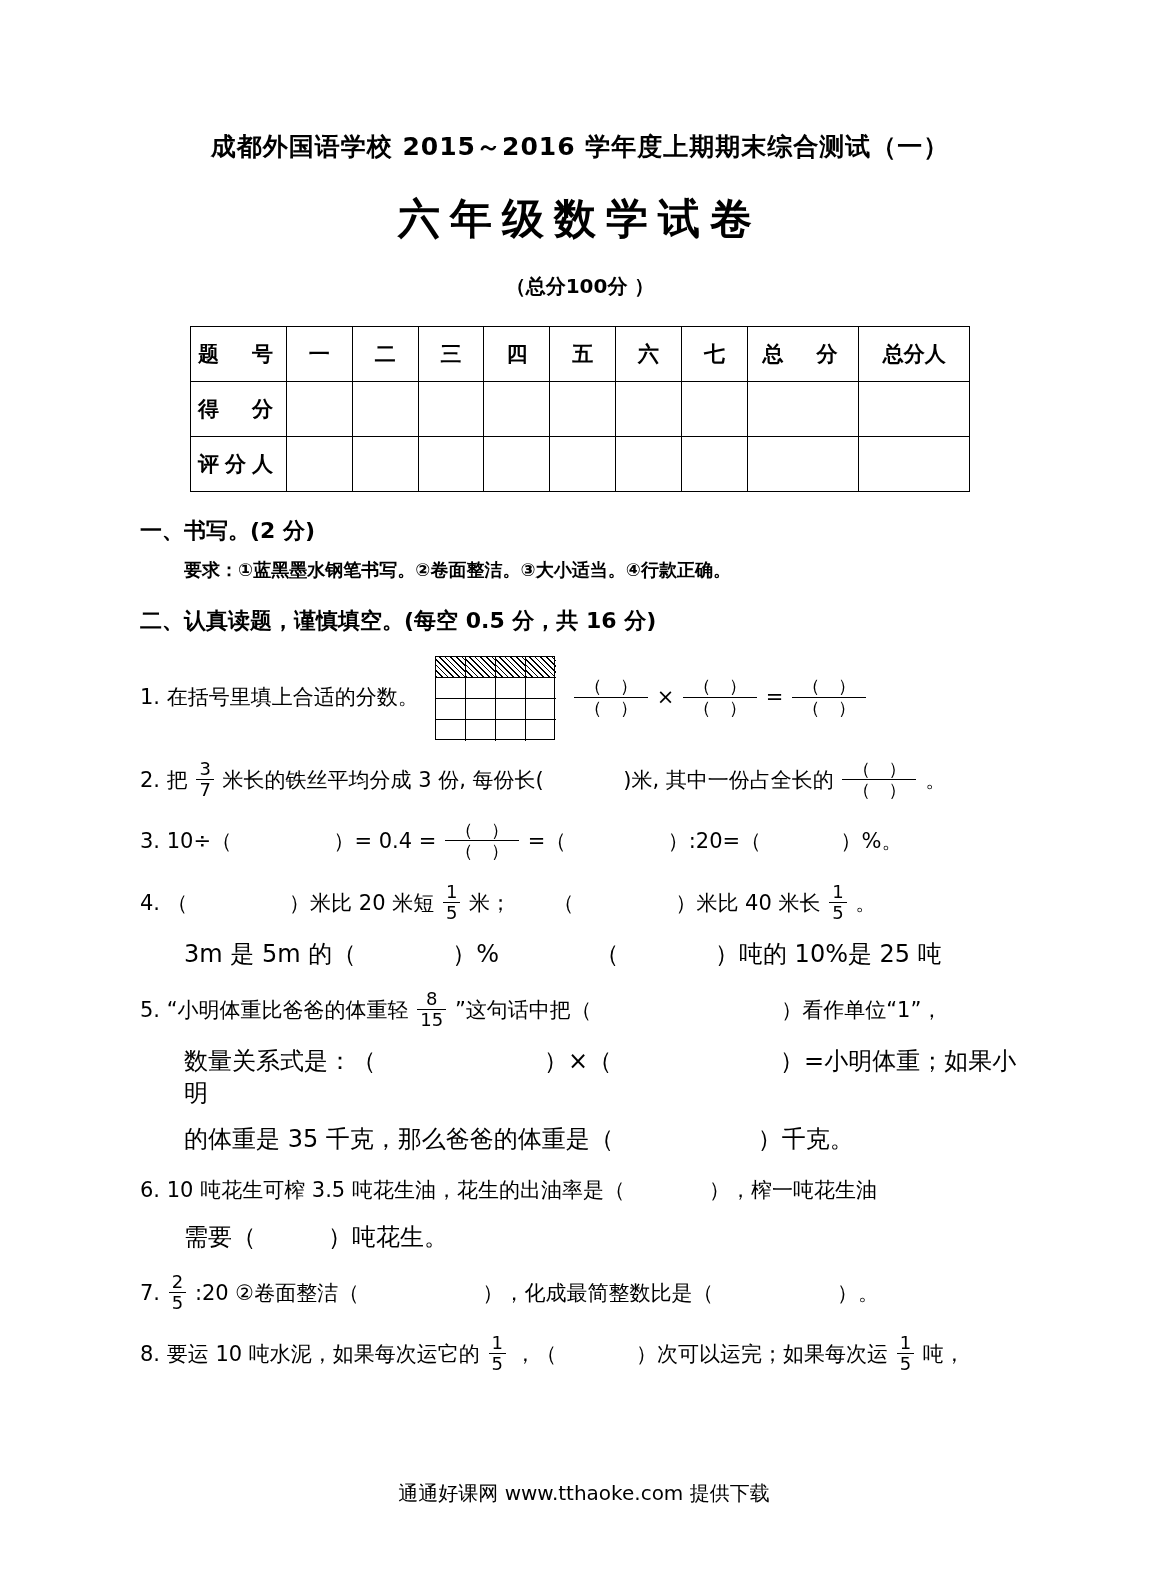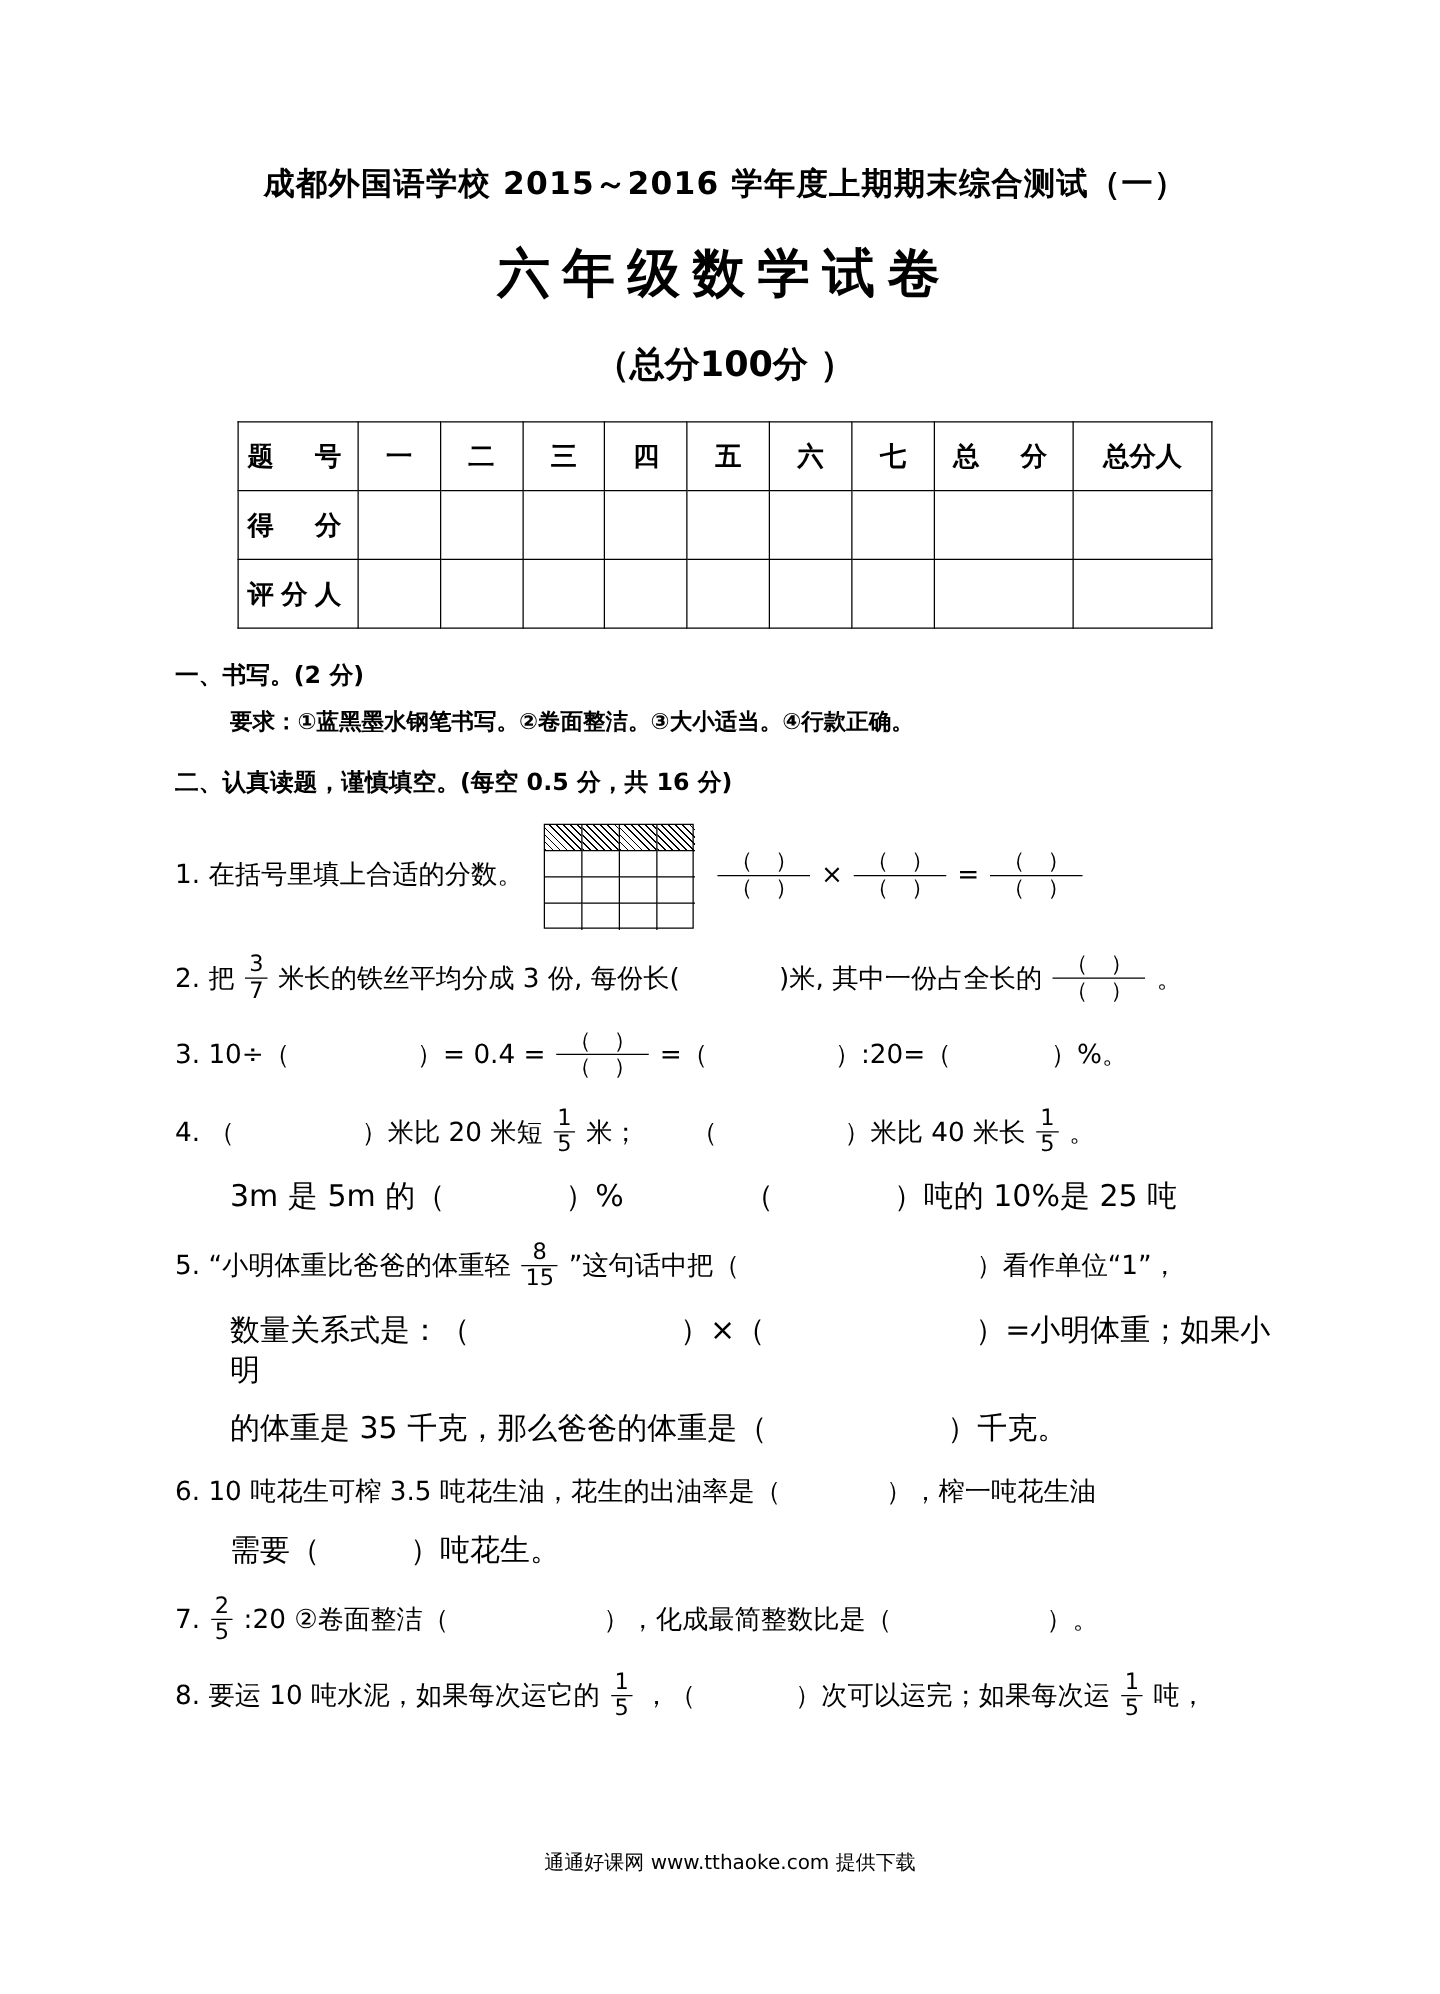--- a/index.html
+++ b/index.html
@@ -39,21 +39,21 @@
   .main-title {
     text-align: center;
     font-size: 42px;
     font-weight: bold;
     letter-spacing: 10px;
     margin-top: 28px;
     font-family: "DejaVu Sans", sans-serif;
   }
   .subtitle {
     text-align: center;
-    font-size: 28px;
+    font-size: 20px;
     font-weight: bold;
     margin-top: 26px;
     font-family: "DejaVu Sans", sans-serif;
   }
 
   
   .score-table {
     margin: 26px auto 16px auto;
     border-collapse: collapse;
     width: 780px;
@@ -70,21 +70,21 @@
   .score-table td.head-label {
     width: 94px;
     letter-spacing: 6px;
   }
   .score-table td.col-n { width: 64px; }
   .score-table td.col-total { width: 110px; letter-spacing: 6px;}
   .score-table td.col-person { width: 110px; }
 
   
   .section-head {
-    font-size: 19px;
+    font-size: 22px;
     font-weight: bold;
     font-family: "DejaVu Sans", sans-serif;
     margin-top: 24px;
   }
   .req-line {
     font-size: 18px;
     font-weight: bold;
     font-family: "DejaVu Sans", sans-serif;
     margin-top: 12px;
     margin-left: 44px;
@@ -139,21 +139,21 @@
   .grid-fig .hatch {
     background-image: repeating-linear-gradient(45deg, #000 0, #000 1px, transparent 1px, transparent 4px);
   }
 
   .footer {
     position: absolute;
     left: 0;
     right: 0;
     top: 1480px;
     text-align: center;
-    font-size: 16px;
+    font-size: 20px;
     font-family: "DejaVu Sans", sans-serif;
     padding-left: 16px;
   }
   .blank-dots { letter-spacing: 1px; }
 </style>
 </head>
 <body>
 
 <div class="page">
   <div class="content">

